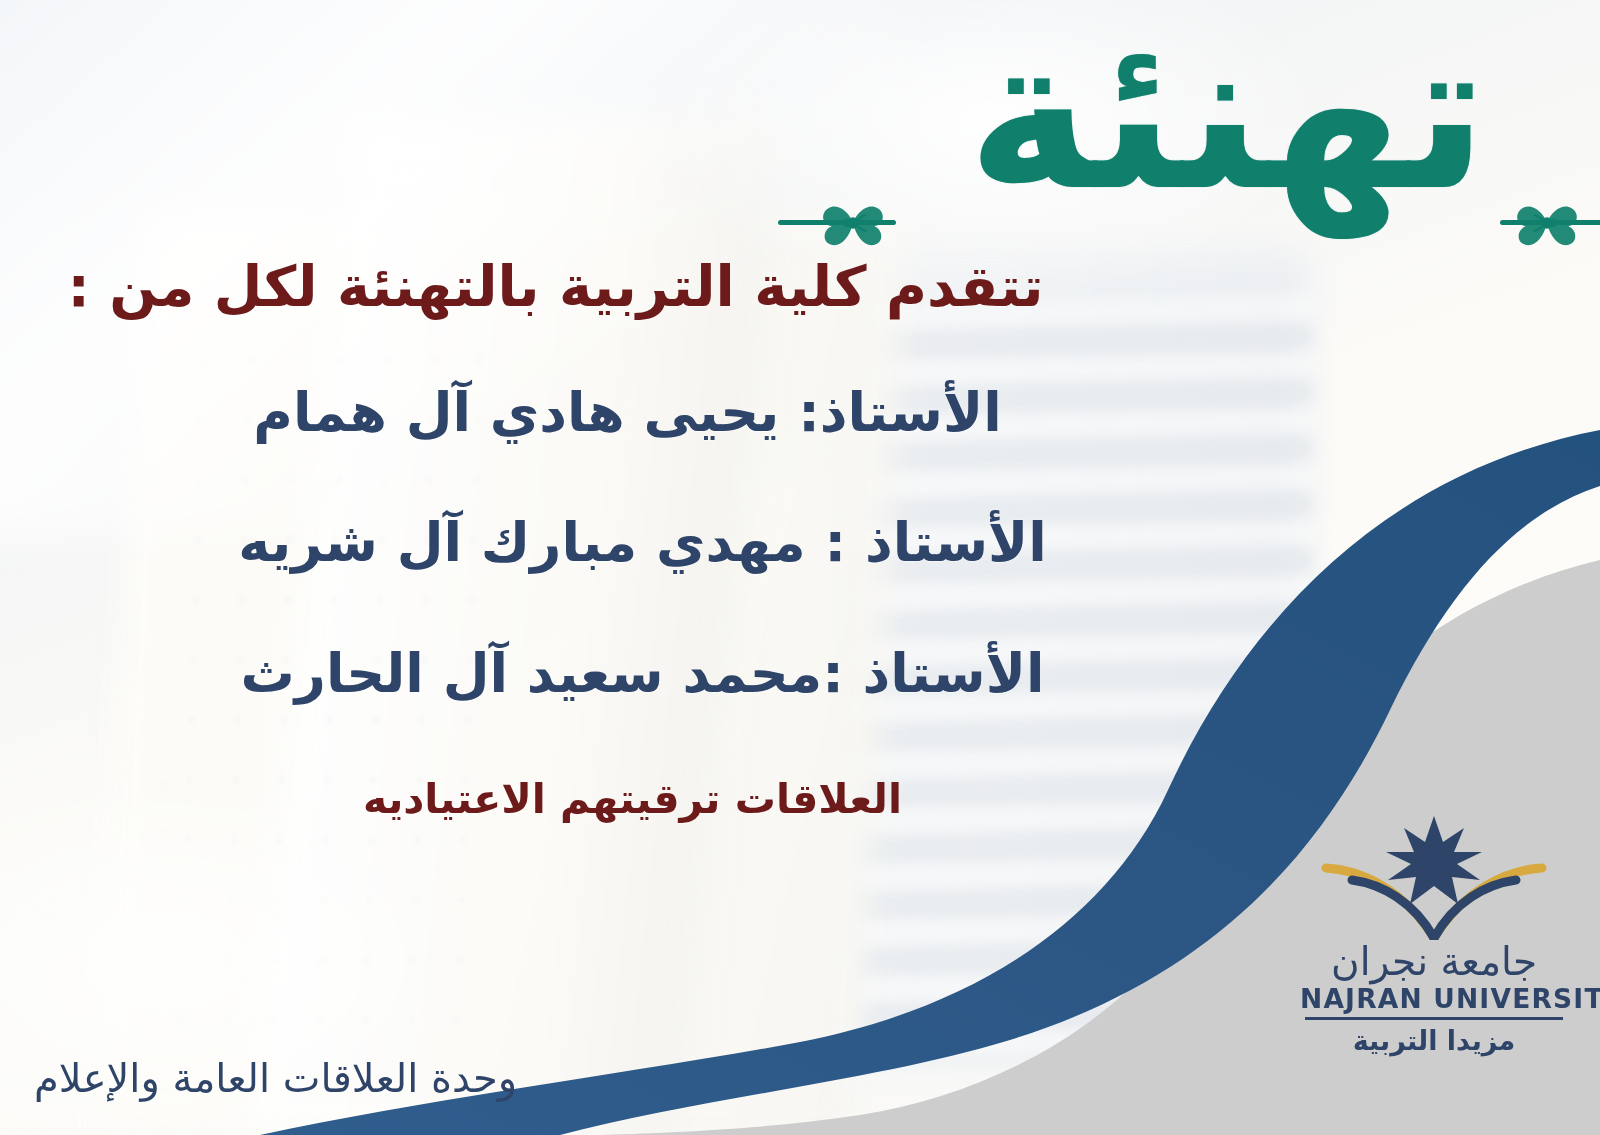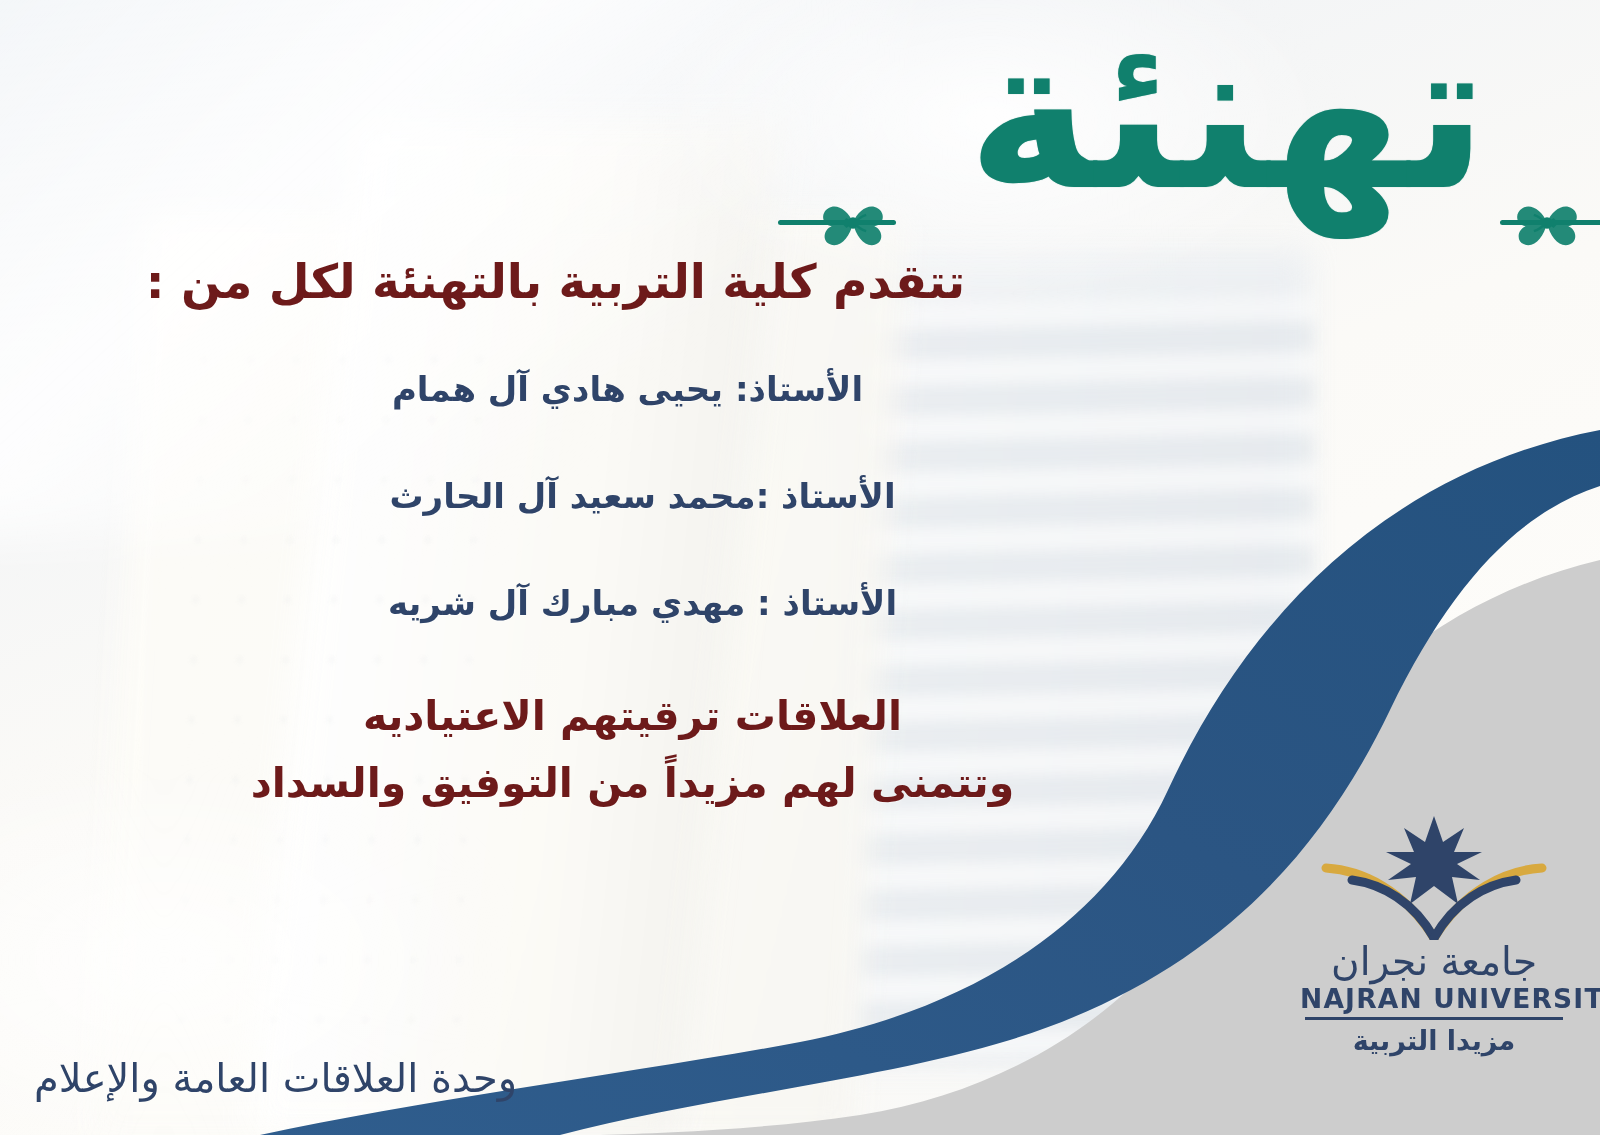--- a/index.html
+++ b/index.html
@@ -161,31 +161,31 @@
   
   .content {
     position: absolute;
     left: 0;
     top: 252px;
     width: 1135px;
     text-align: center;
     direction: rtl;
   }
   .lead {
-    font-size: 47px;
+    font-size: 56px;
     font-weight: 700;
     color: #6d1a1a;
     line-height: 1.26;
     margin: 0 0 58px 0;
     padding-right: 24px;
     text-shadow: 0 1px 0 rgba(255,255,255,.5);
   }
   .name-list { margin: 0; padding: 0; list-style: none; }
   .name-line {
-    font-size: 34px;
+    font-size: 54px;
     font-weight: 700;
     color: #2f4469;
     line-height: 1.2;
     margin: 0 0 66px 0;
     padding-left: 120px;
     text-shadow: 0 1px 0 rgba(255,255,255,.5);
   }
   .name-line:nth-child(2) { padding-left: 150px; }
   .name-line:nth-child(3) { padding-left: 150px; }
   .closing {
@@ -323,27 +323,26 @@
       </svg>
     </div>
     <div class="orn-rule orn-rule-left"></div>
   </div>
 
   <div class="content">
     <p class="lead">تتقدم كلية التربية بالتهنئة لكل من :</p>
 
     <ul class="name-list">
       <li class="name-line">الأستاذ: يحيى هادي آل همام</li>
+      <li class="name-line">الأستاذ : مهدي مبارك آل شريه</li>
       <li class="name-line">الأستاذ :محمد سعيد آل الحارث</li>
-      <li class="name-line">الأستاذ : مهدي مبارك آل شريه</li>
     </ul>
 
     <div class="closing">
       <p>العلاقات ترقيتهم الاعتياديه</p>
-      <p>وتتمنى لهم مزيداً من التوفيق والسداد</p>
     </div>
   </div>
 
   <div class="footer-unit">وحدة العلاقات العامة والإعلام</div>
 
   <div class="logo">
     <svg class="logo-mark" viewBox="0 0 268 128" xmlns="http://www.w3.org/2000/svg" aria-hidden="true">
 
       <g fill="#2f4469">
         <path d="M134 4 L143 30 L164 16 L154 40 L182 40 L157 52 L180 68 L152 65 L158 92 L134 74

